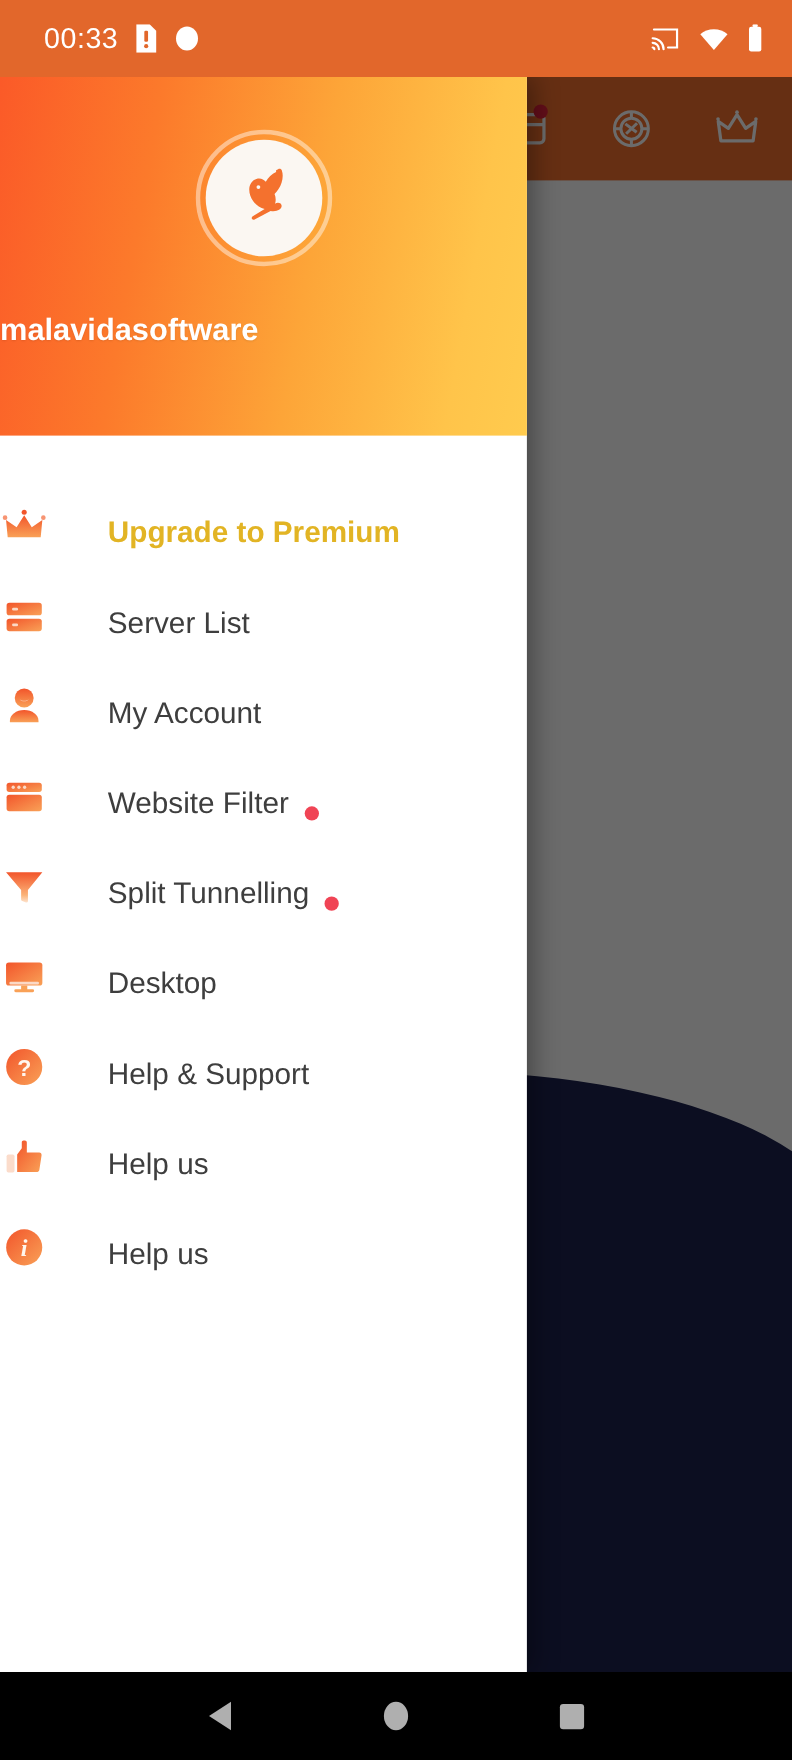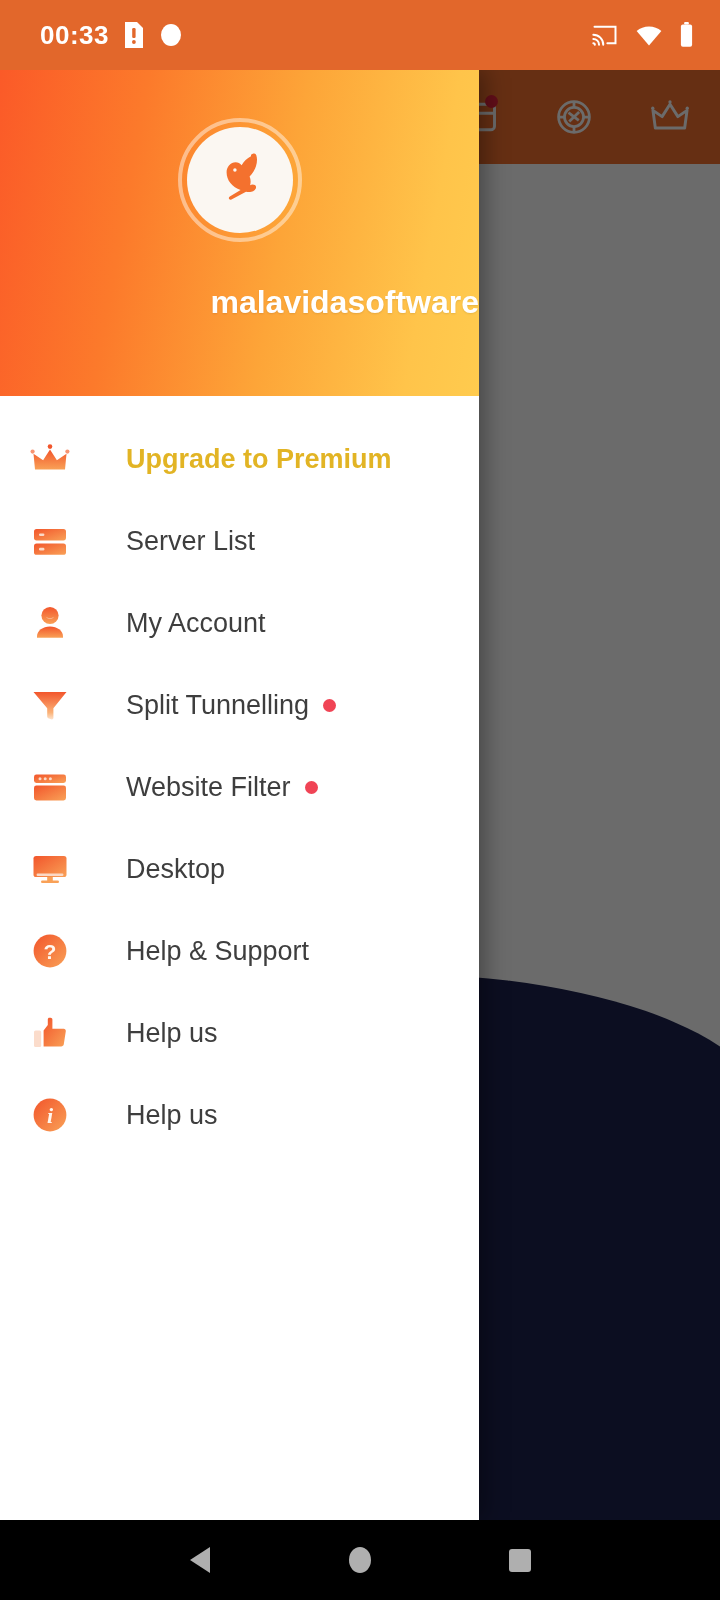--- a/index.html
+++ b/index.html
@@ -61,21 +61,21 @@
 
   
   #status-bar {
     position:absolute; left:0; top:0; width:720px; height:70px;
     background:#E2672B;
     display:flex; align-items:center;
     padding:0 26px 0 40px;
     z-index:40;
   }
   #status-left { display:flex; align-items:center; gap:14px; }
-  #clock { color:#FFFFFF; font-size:26px; font-weight:bold; letter-spacing:0.5px; }
+  #clock { color:#FFFFFF; font-size:26px; font-weight:normal; letter-spacing:0.5px; }
   #status-right { margin-left:auto; display:flex; align-items:center; gap:16px; }
   .sb-icon { color:#FFFFFF; display:block; }
 
   
   #drawer {
     position:absolute; left:0; top:70px;
     width:479px; height:1450px;
     background:#FFFFFF;
     box-shadow:6px 0 22px rgba(0,0,0,0.35);
     z-index:30;
@@ -93,31 +93,30 @@
     display:flex; align-items:center; justify-content:center;
   }
   #avatar {
     width:106px; height:106px; border-radius:50%;
     background:#FBF7F2;
     display:flex; align-items:center; justify-content:center;
   }
   #avatar svg { width:74px; height:74px; display:block; }
   #drawer-username {
     position:absolute; left:0; top:214px; width:479px;
-    text-align:right;
-    color:#FFFFFF; font-size:32px; font-weight:bold;
+    text-align:left;
+    color:#FFFFFF; font-size:28px; font-weight:bold;
     text-shadow:0 1px 2px rgba(0,0,0,0.10);
   }
 
   #menu { padding-top:22px; }
   .menu-item {
     position:relative;
-    display:flex; align-items:center;
+    display:flex; align-items:flex-end;
     height:82px;
-    padding-left:28px;
   }
   .menu-icon {
     width:44px; height:44px;
     display:flex; align-items:center; justify-content:center;
     flex:0 0 44px;
   }
   .menu-icon svg { width:42px; height:42px; display:block; }
   .menu-label {
     margin-left:54px;
     font-size:27px;
@@ -258,50 +257,50 @@
           </svg>
         </span>
         <span class="menu-label">My Account</span>
 
       </div>
 
       <div class="menu-item">
         <span class="menu-icon">
           <svg viewBox="0 0 42 42">
             <defs>
-                <linearGradient id="g4" x1="0" y1="0" x2="0" y2="1">
-              <stop offset="0" stop-color="#F2552B"></stop>
-                  <stop offset="0.75" stop-color="#FBB277"></stop>
-                  <stop offset="1" stop-color="#FDE3CE"></stop>
-            </linearGradient>
-              </defs>
-            <path fill="url(#g4)" d="M4.5 8h33L24.4 24.2V34c0 1-.9 1.7-1.8 1.4l-3.4-1.2c-.6-.2-1-.8-1-1.4v-8.6L4.5 8z"></path>
-          </svg>
-        </span>
-        <span class="menu-label">Split Tunnelling</span>
-        <span class="menu-dot"></span>
-      </div>
-
-      <div class="menu-item">
-        <span class="menu-icon">
-          <svg viewBox="0 0 42 42">
-            <defs>
                 <linearGradient id="g5" x1="0" y1="0" x2="1" y2="1">
               <stop offset="0" stop-color="#F2552B"></stop>
                   <stop offset="1" stop-color="#F9A157"></stop>
             </linearGradient>
               </defs>
             <rect fill="url(#g5)" x="5" y="8.5" width="32" height="8.4" rx="2.4"></rect>
             <rect fill="url(#g5)" x="5" y="19.4" width="32" height="15" rx="2.4"></rect>
             <circle fill="#FBD9C6" cx="11" cy="12.7" r="1.5"></circle>
             <circle fill="#FBD9C6" cx="16.2" cy="12.7" r="1.5"></circle>
             <circle fill="#FBD9C6" cx="21.4" cy="12.7" r="1.5"></circle>
           </svg>
         </span>
         <span class="menu-label">Website Filter</span>
+        <span class="menu-dot"></span>
+      </div>
+
+      <div class="menu-item">
+        <span class="menu-icon">
+          <svg viewBox="0 0 42 42">
+            <defs>
+                <linearGradient id="g4" x1="0" y1="0" x2="0" y2="1">
+              <stop offset="0" stop-color="#F2552B"></stop>
+                  <stop offset="0.75" stop-color="#FBB277"></stop>
+                  <stop offset="1" stop-color="#FDE3CE"></stop>
+            </linearGradient>
+              </defs>
+            <path fill="url(#g4)" d="M4.5 8h33L24.4 24.2V34c0 1-.9 1.7-1.8 1.4l-3.4-1.2c-.6-.2-1-.8-1-1.4v-8.6L4.5 8z"></path>
+          </svg>
+        </span>
+        <span class="menu-label">Split Tunnelling</span>
         <span class="menu-dot"></span>
       </div>
 
       <div class="menu-item">
         <span class="menu-icon">
           <svg viewBox="0 0 42 42">
             <defs>
                 <linearGradient id="g6" x1="0" y1="0" x2="1" y2="1">
               <stop offset="0" stop-color="#F2552B"></stop>
                   <stop offset="1" stop-color="#F9A157"></stop>

